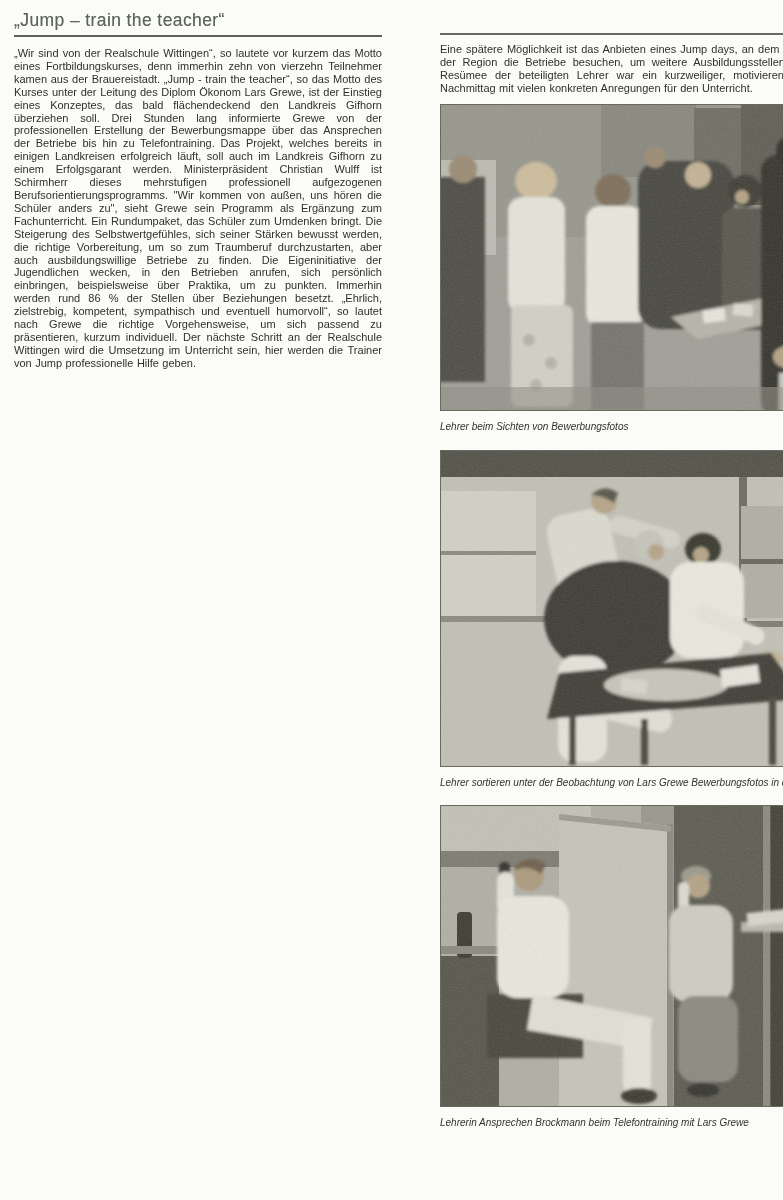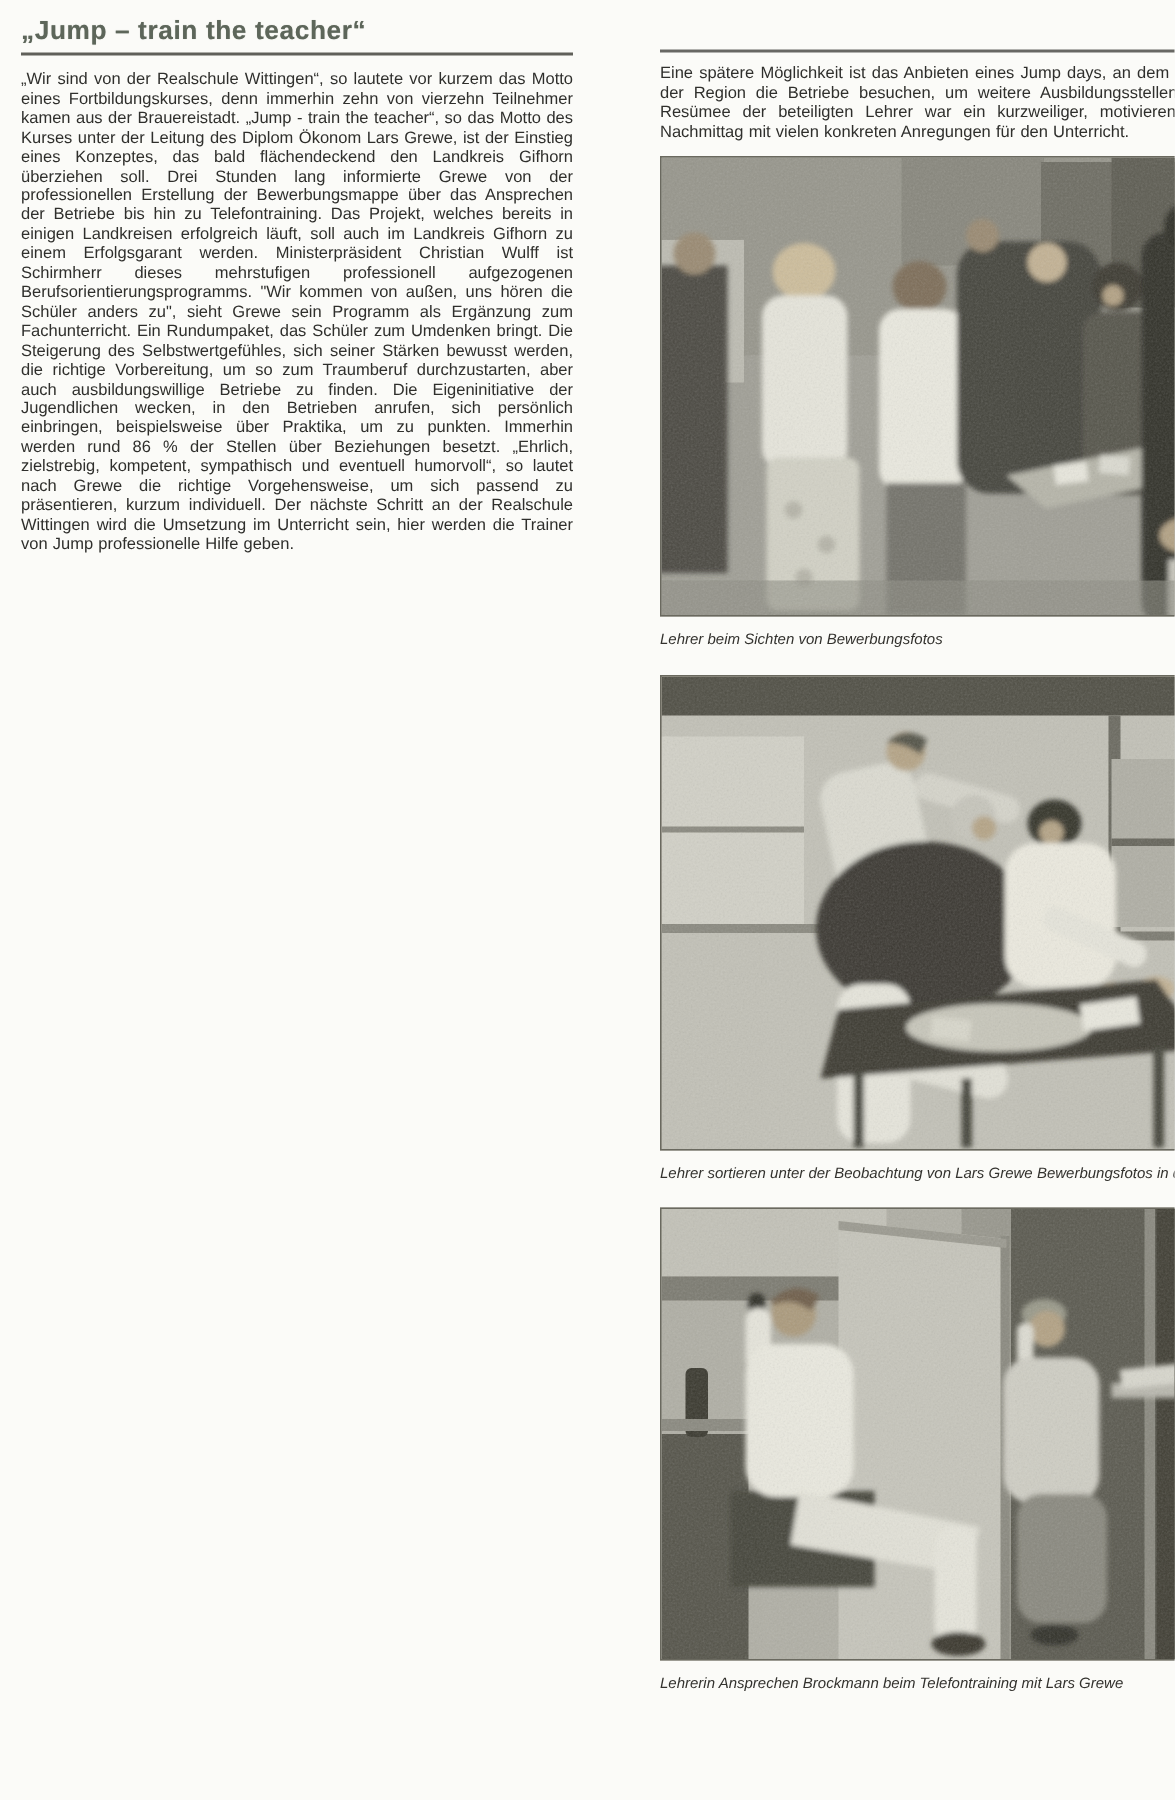--- a/index.html
+++ b/index.html
@@ -10,21 +10,21 @@
   html,body{margin:0;padding:0;}
   body{
     width:783px;height:1200px;background:var(--page_bg);
     font-family:"Liberation Sans","DejaVu Sans",sans-serif;
     color:var(--text);overflow:hidden;
   }
   .page{position:relative;width:783px;height:1200px;}
   .left-col{position:absolute;left:14px;top:10px;width:368px;}
   .right-col{position:absolute;left:400px;top:0;width:446px;margin-left:40px;}
   .article-title{
-    margin:0;font-size:17.5px;line-height:21px;font-weight:bold;
+    margin:0;font-size:17.5px;line-height:21px;font-weight:normal;
     letter-spacing:.4px;color:var(--title);
     text-shadow:0 0 .5px rgba(93,102,90,.6);
   }
   .title-rule{height:2px;background:var(--rule);margin-top:4px;opacity:.85;}
   .col-rule{height:2px;background:var(--rule);margin-top:33px;opacity:.8;}
   .body-text{
     margin:10px 0 0 0;font-size:11px;line-height:12.9px;
     text-align:justify;color:var(--text);word-spacing:.4px;
   }
   .right-col .body-text{margin-top:8px;}

